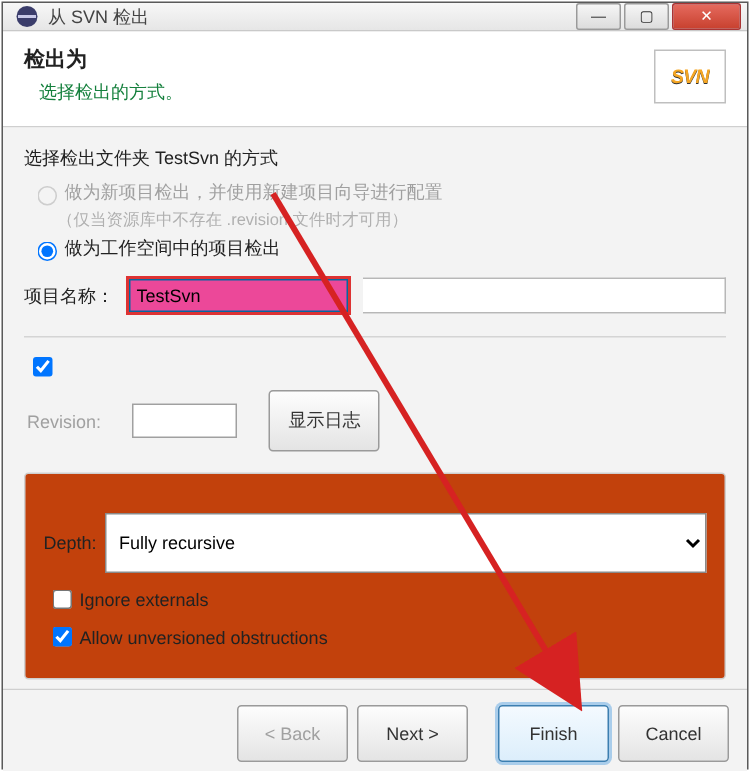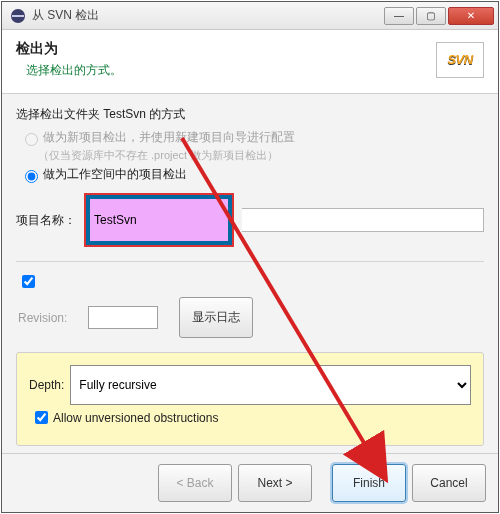--- a/index.html
+++ b/index.html
@@ -87,21 +87,21 @@
   .name-row { display:flex; align-items:center; gap:8px; margin-top:10px; }
   .name-input-wrap {
     border: 2px solid #d33;
     padding: 0;
     flex: 0 0 150px;
   }
   input.text, select {
     font-family: inherit; font-size: 12px;
   }
   input.text {
-    border: 4px solid #0369a1; padding: 14px 4px; background:#f0abfc;
+    border: 1px solid #0369a1; padding: 3px 4px; background:#ec4899;
     width: 100%;
   }
   .name-rest {
     flex: 1;
     border-top: 1px solid #b7b7b7;
     border-right: 1px solid #b7b7b7;
     border-bottom: 1px solid #b7b7b7;
     background:#fff; height: 24px;
   }
   hr.sep { border:none; border-top:1px solid #d4d4d4; margin:14px 0 10px 0; }
@@ -122,23 +122,23 @@
   }
   .btn.disabled { color:#a0a0a0; }
   .btn.primary-focus {
     border: 1px solid #3c7fb1;
     box-shadow: 0 0 0 2px rgba(120,180,230,0.6);
     background: linear-gradient(#f4faff,#dceefb);
   }
   .groupbox {
     border: 1px solid #cfcfcf;
     border-radius: 3px;
-    padding: 12px 12px 12px 12px;
+    padding: 26px 12px 12px 12px;
     margin-top: 14px;
-    background:#fef9c3;
+    background:#c2410c;
   }
   .depth-row { display:flex; align-items:center; gap:6px; }
   select.depth {
     flex:1; height:40px; border:1px solid #8a8a8a; background:#fff;
     padding: 2px 4px;
   }
   .footer {
     border-top: 1px solid #cfcfcf;
     padding: 10px 12px;
     display: flex;
@@ -190,21 +190,21 @@
   </div>
 
   <div class="content">
 
     <div class="section-title">选择检出文件夹 TestSvn 的方式</div>
 
     <div class="radio-row disabled">
       <input type="radio" disabled="" style="">
       <span>做为新项目检出，并使用新建项目向导进行配置</span>
     </div>
-    <div class="hint">（仅当资源库中不存在 .project 做为新项目检出）</div>
+    <div class="hint">（仅当资源库中不存在 .revision 文件时才可用）</div>
 
     <div class="radio-row">
       <input type="radio" checked="" style="">
       <span>做为工作空间中的项目检出</span>
     </div>
 
     <div class="name-row">
       <span>项目名称：</span>
       <span class="name-input-wrap">
         <input class="text" type="text" value="TestSvn" style="">
@@ -222,20 +222,24 @@
       <input class="rev-input" type="text" disabled="" value="" style="">
       <span class="btn">显示日志</span>
     </div>
 
     <div class="groupbox">
       <div class="depth-row">
         <span>Depth:</span>
         <select class="depth">
           <option>Fully recursive</option>
         </select>
+      </div>
+      <div class="check-row" style="margin-top:8px;">
+        <input type="checkbox" style="">
+        <span>Ignore externals</span>
       </div>
       <div class="check-row">
         <input type="checkbox" checked="" style="">
         <span>Allow unversioned obstructions</span>
       </div>
     </div>
 
     <svg class="arrow" viewBox="0 0 260 360">
       <defs>
         <marker id="ah" markerWidth="12" markerHeight="12" refX="9" refY="6" orient="auto">

